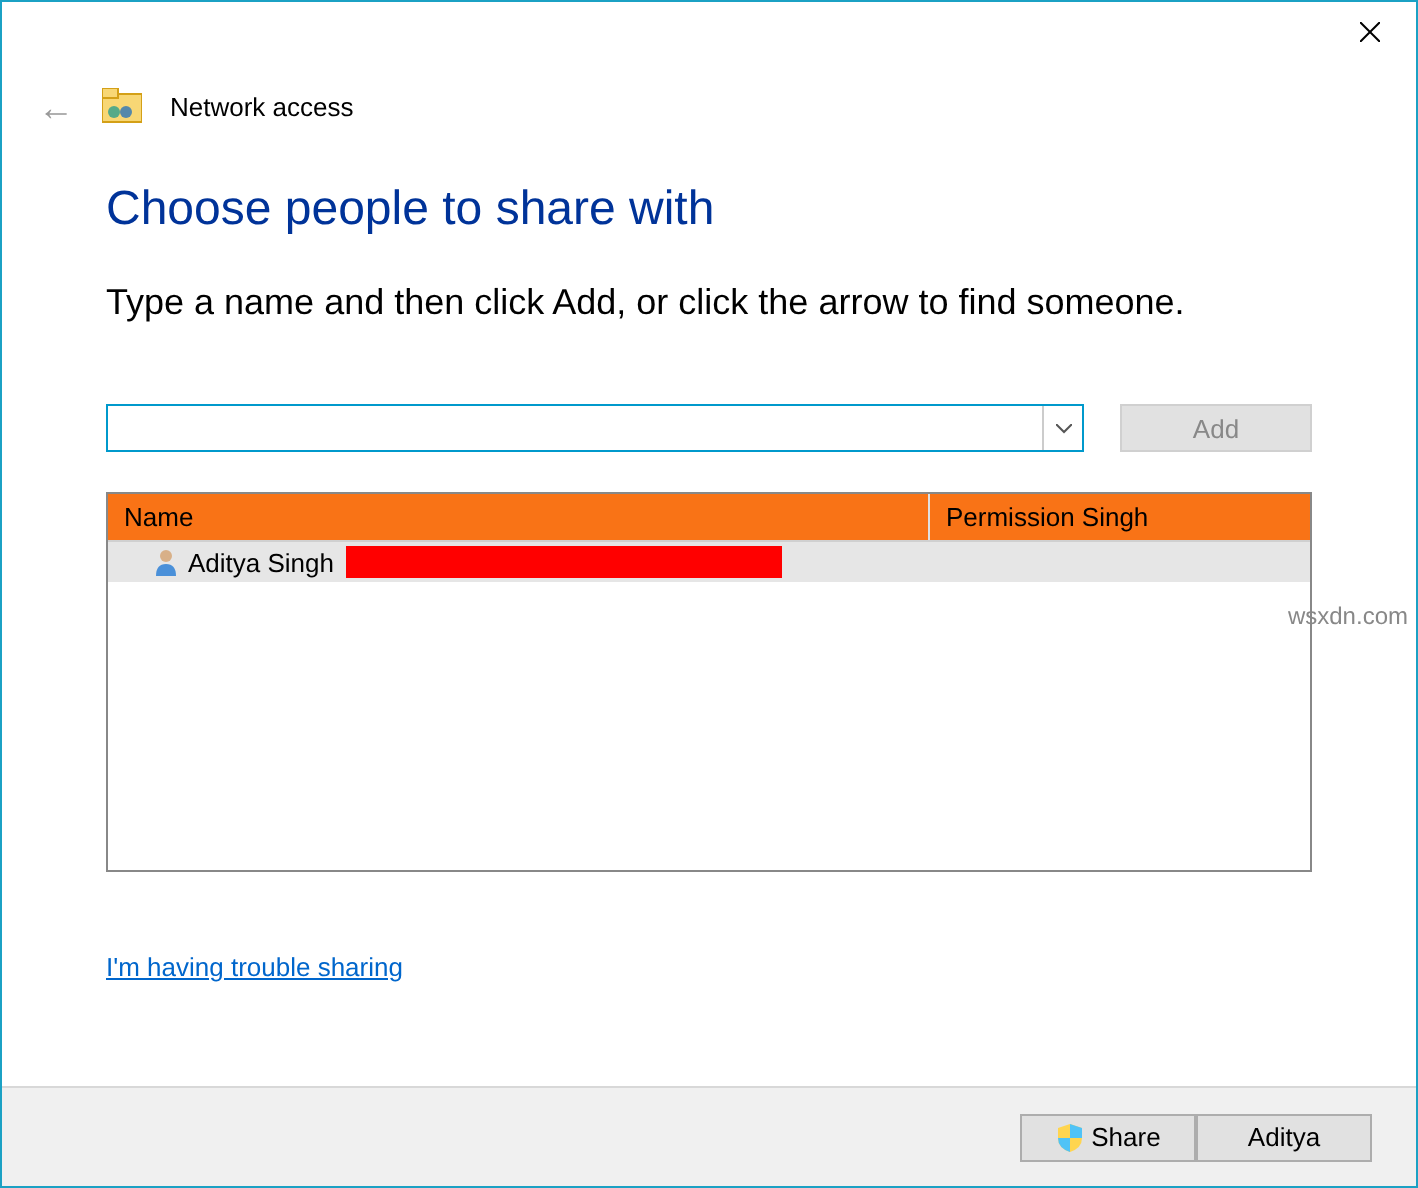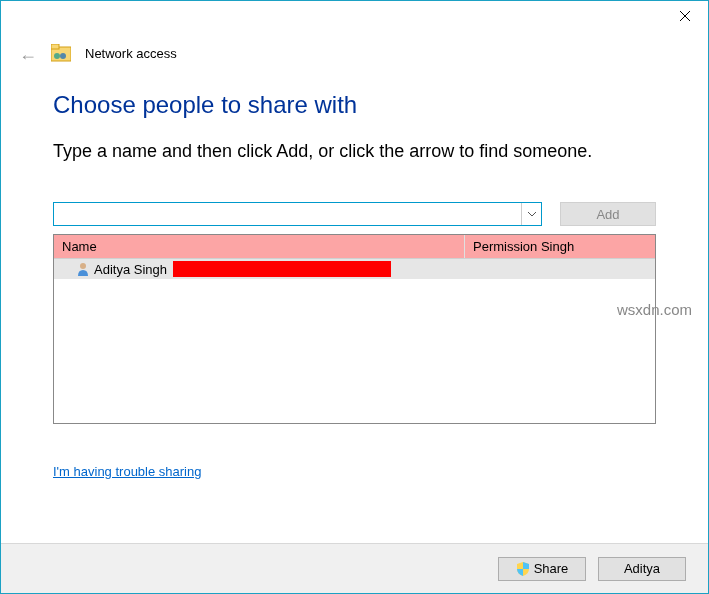--- a/index.html
+++ b/index.html
@@ -57,21 +57,21 @@
       margin-bottom: 22px;
     }
     .subtext {
       font-size: 18px;
       color: #000;
       margin-bottom: 40px;
     }
     .input-row {
       display: flex;
       gap: 18px;
-      margin-bottom: 8px;
+      margin-bottom: 20px;
     }
     .combo {
       flex: 1;
       display: flex;
       border: 1px solid #0099cc;
       height: 24px;
       background: #fff;
     }
     .combo input {
       flex: 1;
@@ -101,21 +101,21 @@
     .table {
       border: 1px solid #888;
       height: 190px;
       background: #fff;
       display: flex;
       flex-direction: column;
     }
     .thead {
       display: flex;
       border-bottom: 1px solid #d0d0d0;
-      background: #fca5a5;
+      background: #f97316;
     }
     .th {
       padding: 4px 8px;
       font-size: 13px;
       border-right: 1px solid #e0e0e0;
     }
     .col-name { flex: 1; }
     .col-perm { width: 190px; border-right: none; }
     .tbody { flex: 1; overflow: auto; }
     .tr {
@@ -148,41 +148,40 @@
     .footer {
       position: absolute;
       bottom: 0; left: 0; right: 0;
       height: 50px;
       background: #f0f0f0;
       border-top: 1px solid #d8d8d8;
       display: flex;
       justify-content: flex-end;
       align-items: center;
       padding: 0 22px;
-      gap: 12px;
     }
     .footer button {
       width: 88px;
       height: 24px;
       background: #e1e1e1;
       border: 1px solid #adadad;
       font-size: 13px;
       cursor: pointer;
       display: inline-flex;
       align-items: center;
       justify-content: center;
       gap: 4px;
     }
     .shield-icon { width: 14px; height: 14px; }
     .watermark {
       position: absolute;
-      right: 16px;
+      right: 4px;
       top: 300px;
       transform: rotate(0);
-      font-size: 15px;
+      font-size: 12px;
       color: #888;
       writing-mode: horizontal-tb;
     }
   </style>
 </head>
 <body>
 
 <div class="titlebar">
   <div class="close-btn">
     <svg viewBox="0 0 10 10">

